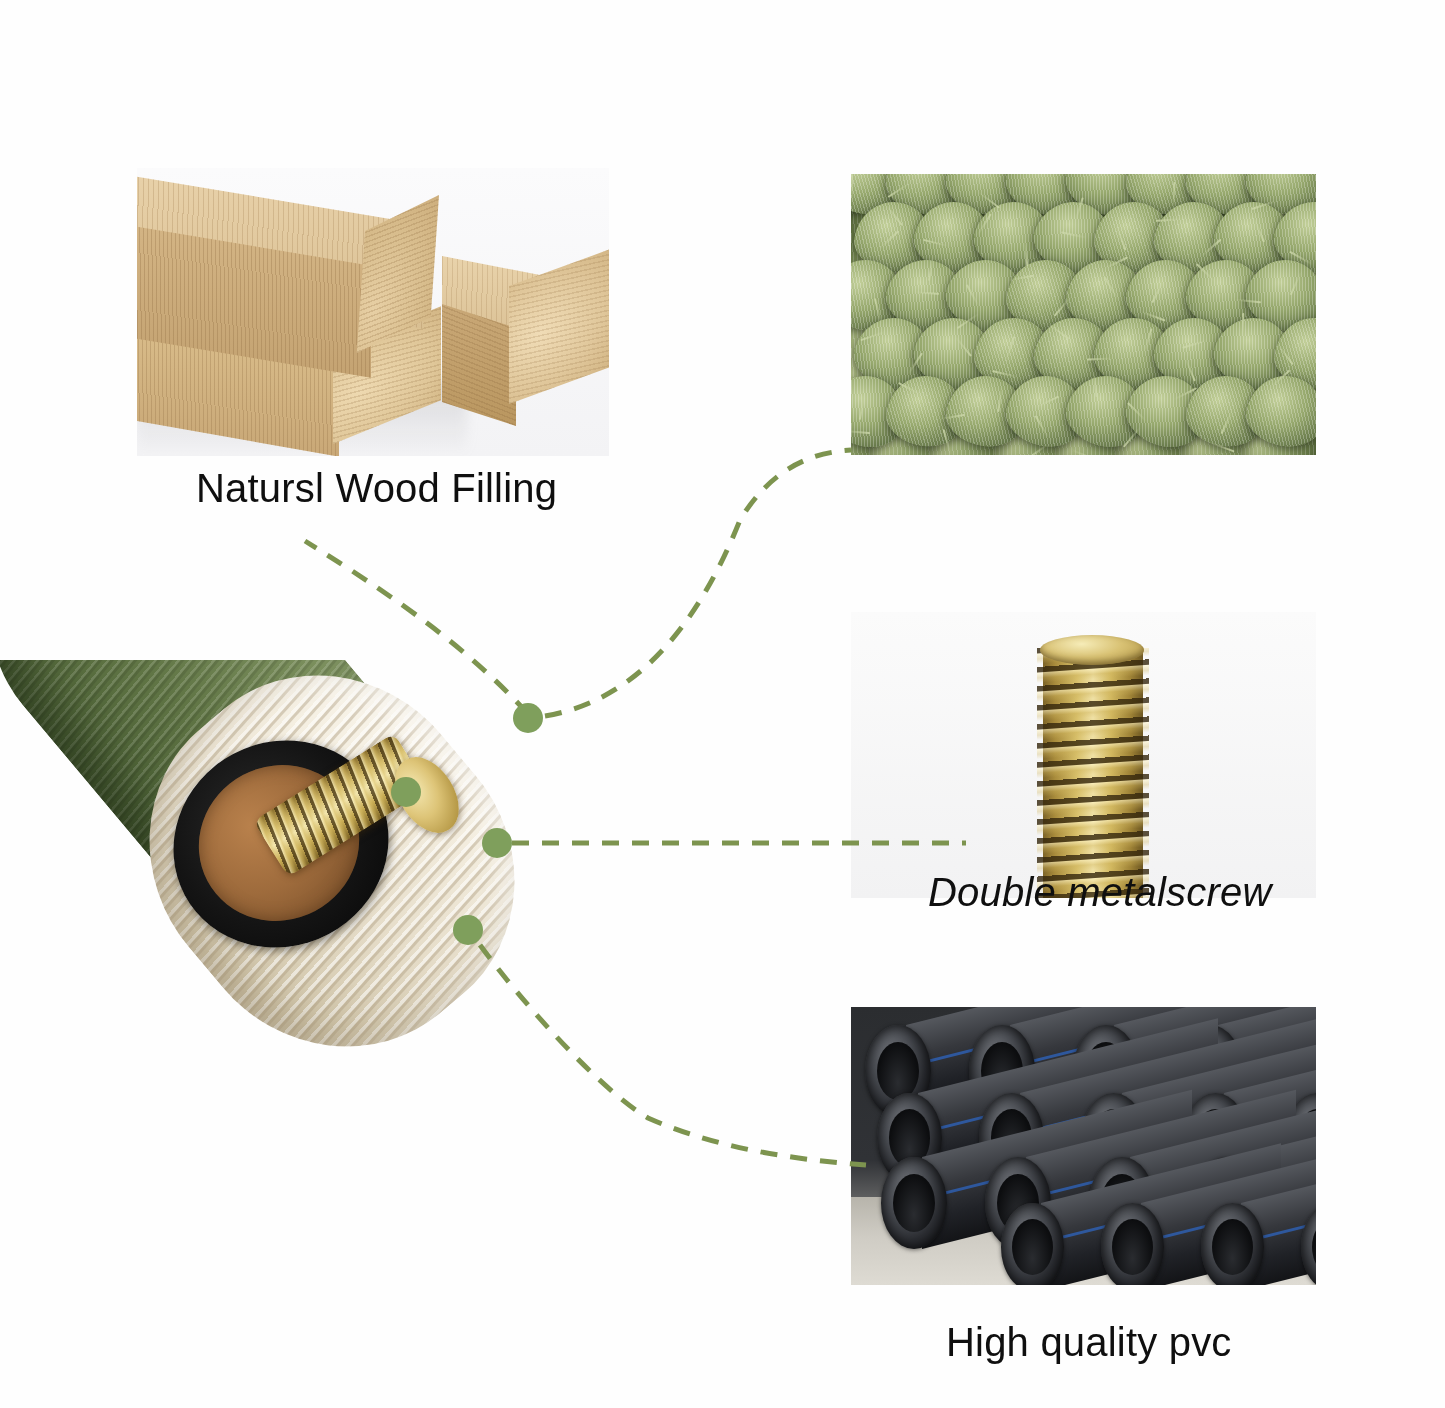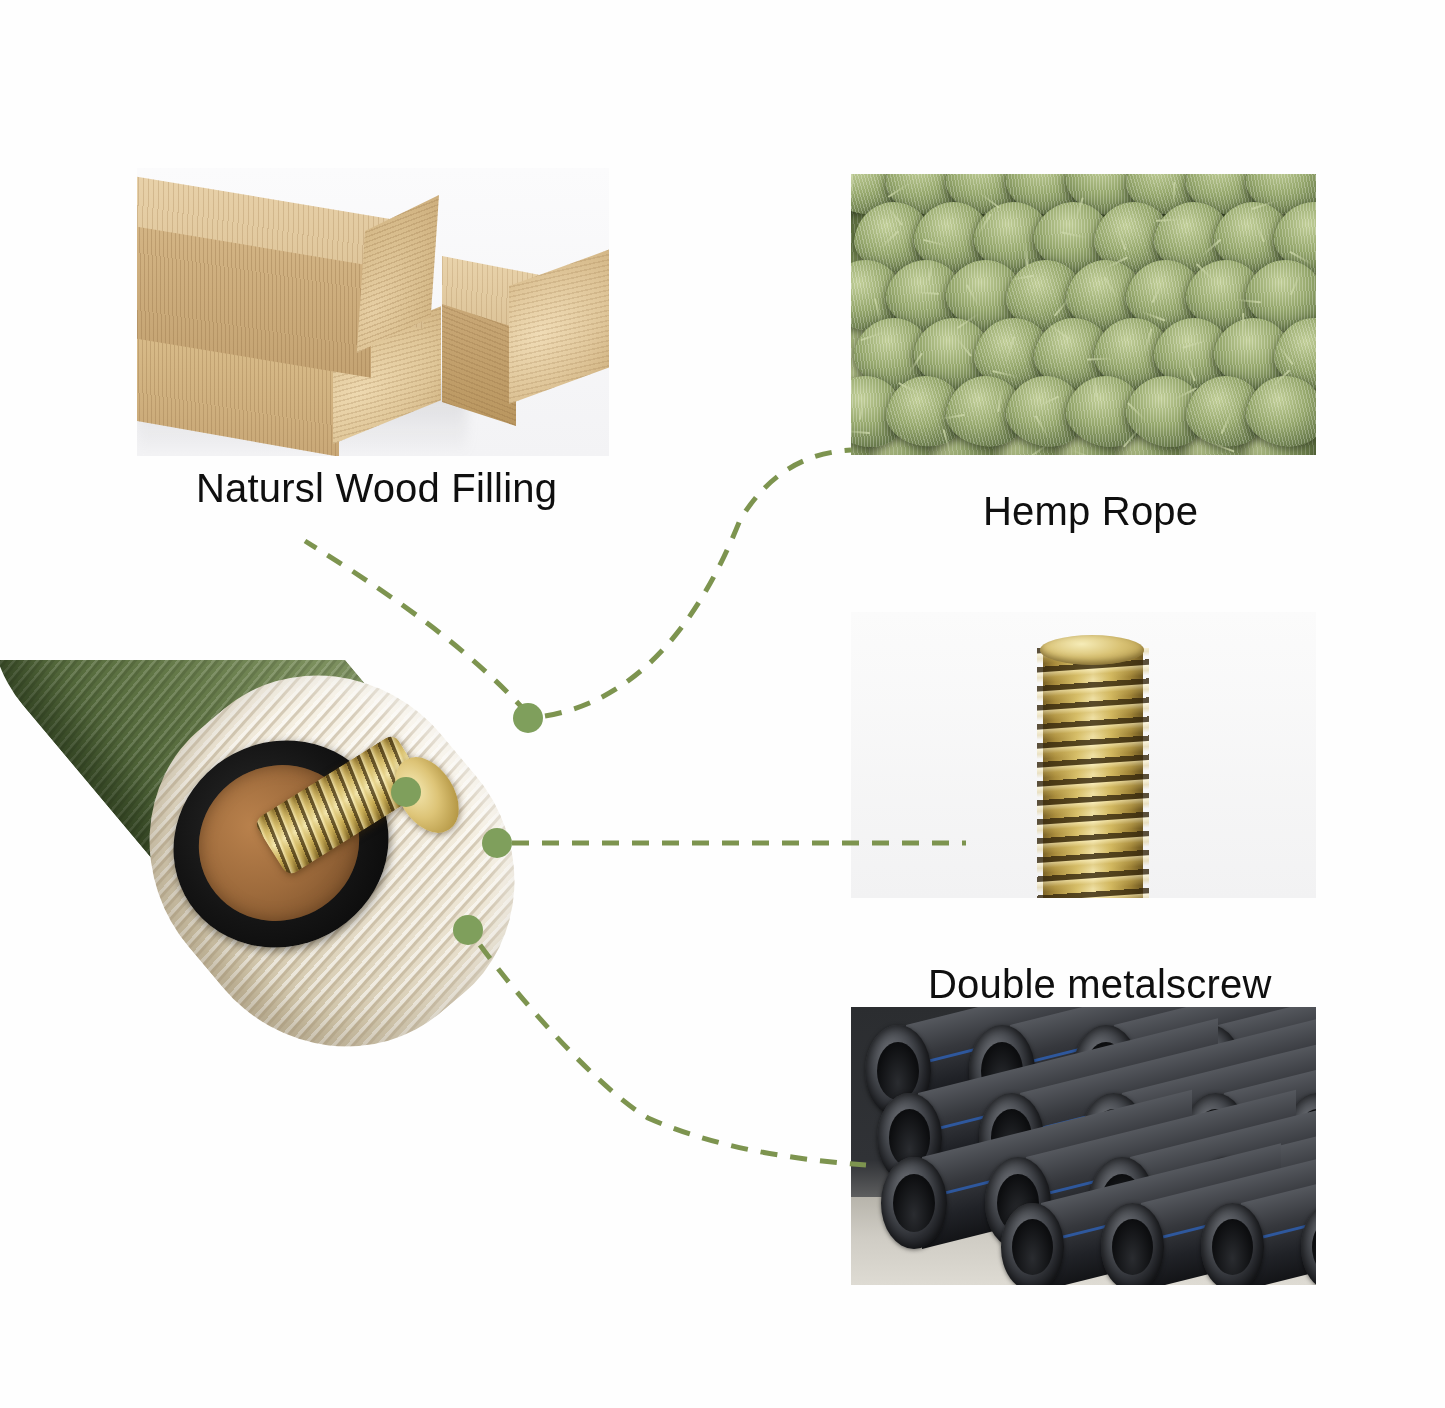--- a/index.html
+++ b/index.html
@@ -372,21 +372,21 @@
     position: absolute;
     font-family: "Liberation Sans", sans-serif;
     font-size: 40px;
     font-weight: 400;
     color: #0f0f0f;
     white-space: nowrap;
     letter-spacing: .2px;
   }
   #label-wood  { left: 196px;  top: 466px;  }
   #label-rope  { left: 983px;  top: 489px;  }
-  #label-screw { left: 928px;  top: 962px;  }
+  #label-screw { left: 928px;  top: 870px; font-style: italic;  }
   #label-pvc   { left: 946px;  top: 1320px; }
 </style>
 </head>
 <body>
 
 <div id="page">
 
 
   <div id="photo-wood" class="photo">
     <div id="wood-shadow"></div>
@@ -598,16 +598,16 @@
 
     <path class="conn" d="M 480,945 C 520,1000 600,1090 648,1118 C 720,1150 800,1160 866,1165"></path>
   </svg>
 
   <div class="dot" style="left:513px; top:703px;"></div>
   <div class="dot" style="left:391px; top:777px;"></div>
   <div class="dot" style="left:482px; top:828px;"></div>
   <div class="dot" style="left:453px; top:915px;"></div>
 
   <div class="label" id="label-wood">Natursl Wood Filling</div>
-  <div class="label" id="label-rope">Hemp Rope</div>
   <div class="label" id="label-screw">Double metalscrew</div>
+  <div class="label" id="label-pvc">High quality pvc</div>
 
 </div>
 
 </body></html>

